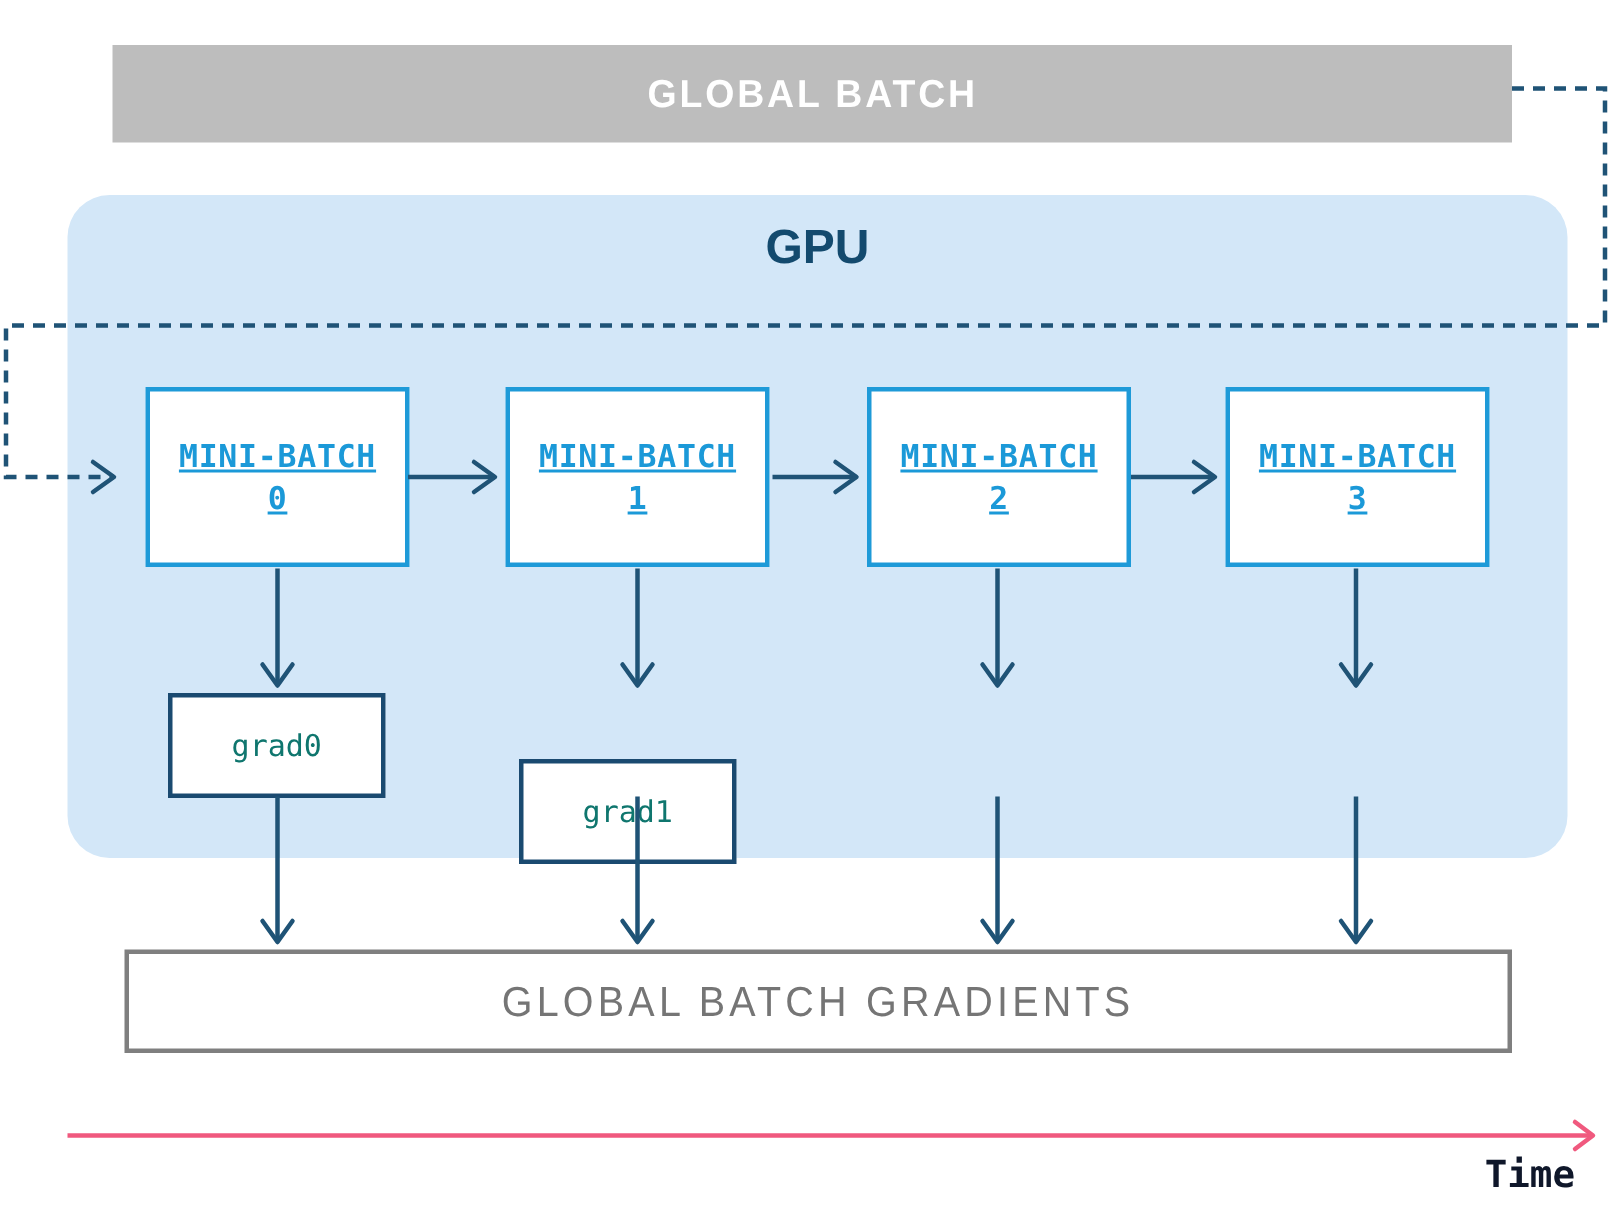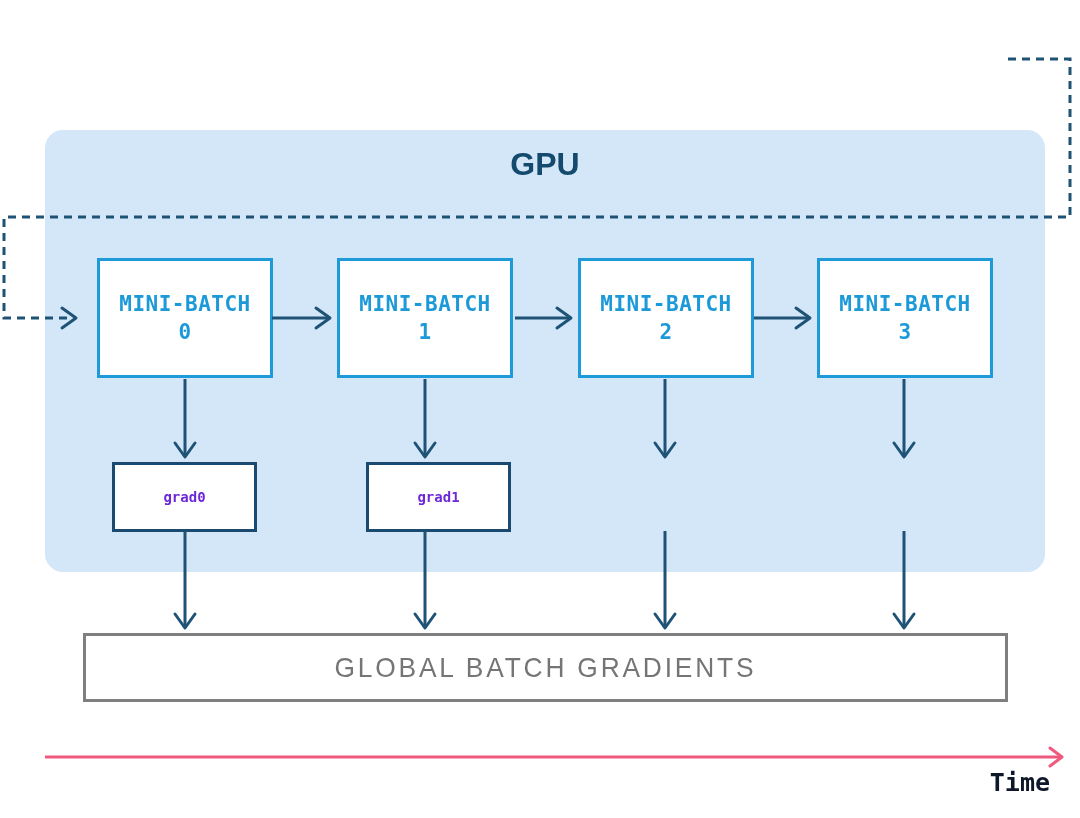--- a/index.html
+++ b/index.html
@@ -31,21 +31,21 @@
     letter-spacing: 2px;
     transform: scaleX(0.96);
   }
 
   
   .gpu {
     position: absolute;
     left: 45px; top: 130px;
     width: 1000px; height: 442px;
     background: #d3e7f8;
-    border-radius: 18px;
+    border-radius: 28px;
   }
   .gpu-title {
     position: absolute;
     left: 0; top: 16px;
     width: 100%;
     text-align: center;
     color: #134a6e;
     font-size: 32px;
     font-weight: bold;
   }
@@ -62,44 +62,45 @@
     align-items: center; justify-content: center;
     row-gap: 7px;
   }
   .mb .mb-label, .mb .mb-num {
     color: #1b99d8;
     font-family: "DejaVu Sans Mono", monospace;
     font-size: 21px;
     font-weight: bold;
     letter-spacing: 0.5px;
     line-height: 1;
+    text-decoration: underline;
   }
   .mb0 { left: 97px; }
   .mb1 { left: 337px; }
   .mb2 { left: 578px; }
   .mb3 { left: 817px; }
 
   
   .grad {
     position: absolute;
     top: 462px;
     width: 145px; height: 70px;
     box-sizing: border-box;
     background: #ffffff;
     border: 3px solid #1a4a70;
     display: flex; align-items: center; justify-content: center;
   }
   .grad span {
-    color: #6d28d9;
+    color: #0f766e;
     font-family: "DejaVu Sans Mono", monospace;
-    font-size: 14px;
-    font-weight: bold;
+    font-size: 20px;
+    font-weight: normal;
   }
   .grad0 { left: 112px; }
-  .grad1 { left: 366px; }
+  .grad1 { left: 346px; margin-top: 44px; }
   .grad2 { left: 593px; }
   .grad3 { left: 832px; }
 
   
   .gbg {
     position: absolute;
     left: 83px; top: 633px;
     width: 925px; height: 69px;
     box-sizing: border-box;
     background: #ffffff;
@@ -133,20 +134,23 @@
     width: 1080px; height: 818px;
     pointer-events: none;
     z-index: 5;
   }
 </style>
 </head>
 <body>
 
 <div class="canvas">
 
+  <div class="global-batch">
+    <span>GLOBAL BATCH</span>
+  </div>
 
   <div class="gpu">
     <div class="gpu-title">GPU</div>
   </div>
 
   <div class="mb mb0">
     <div class="mb-label">MINI-BATCH</div>
     <div class="mb-num">0</div>
   </div>
   <div class="mb mb1">

